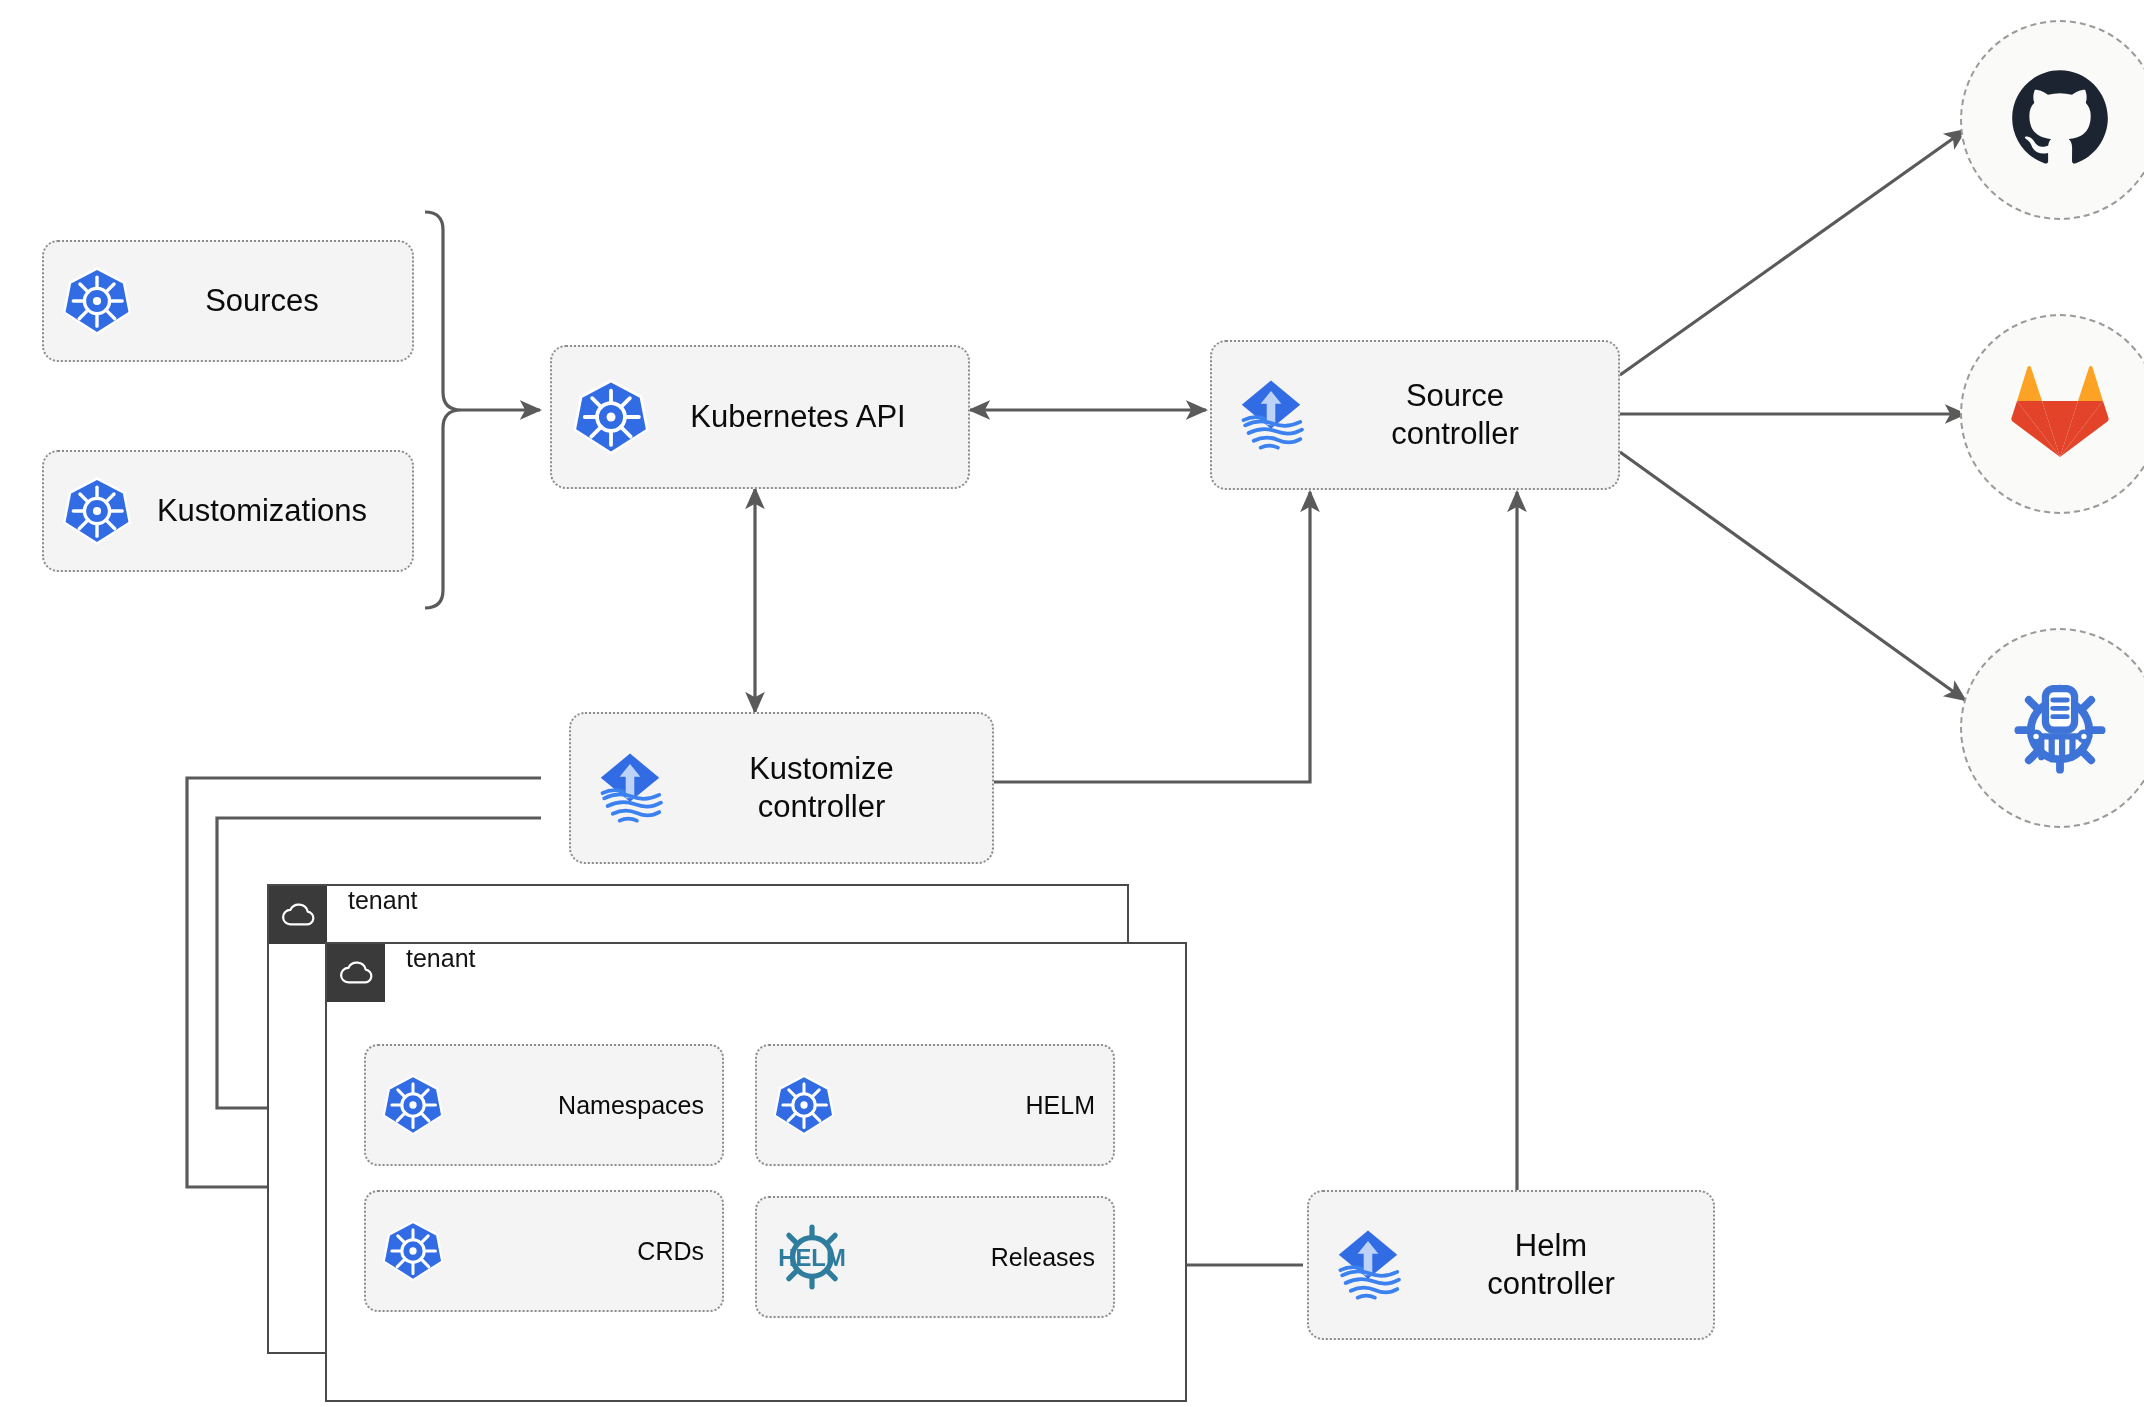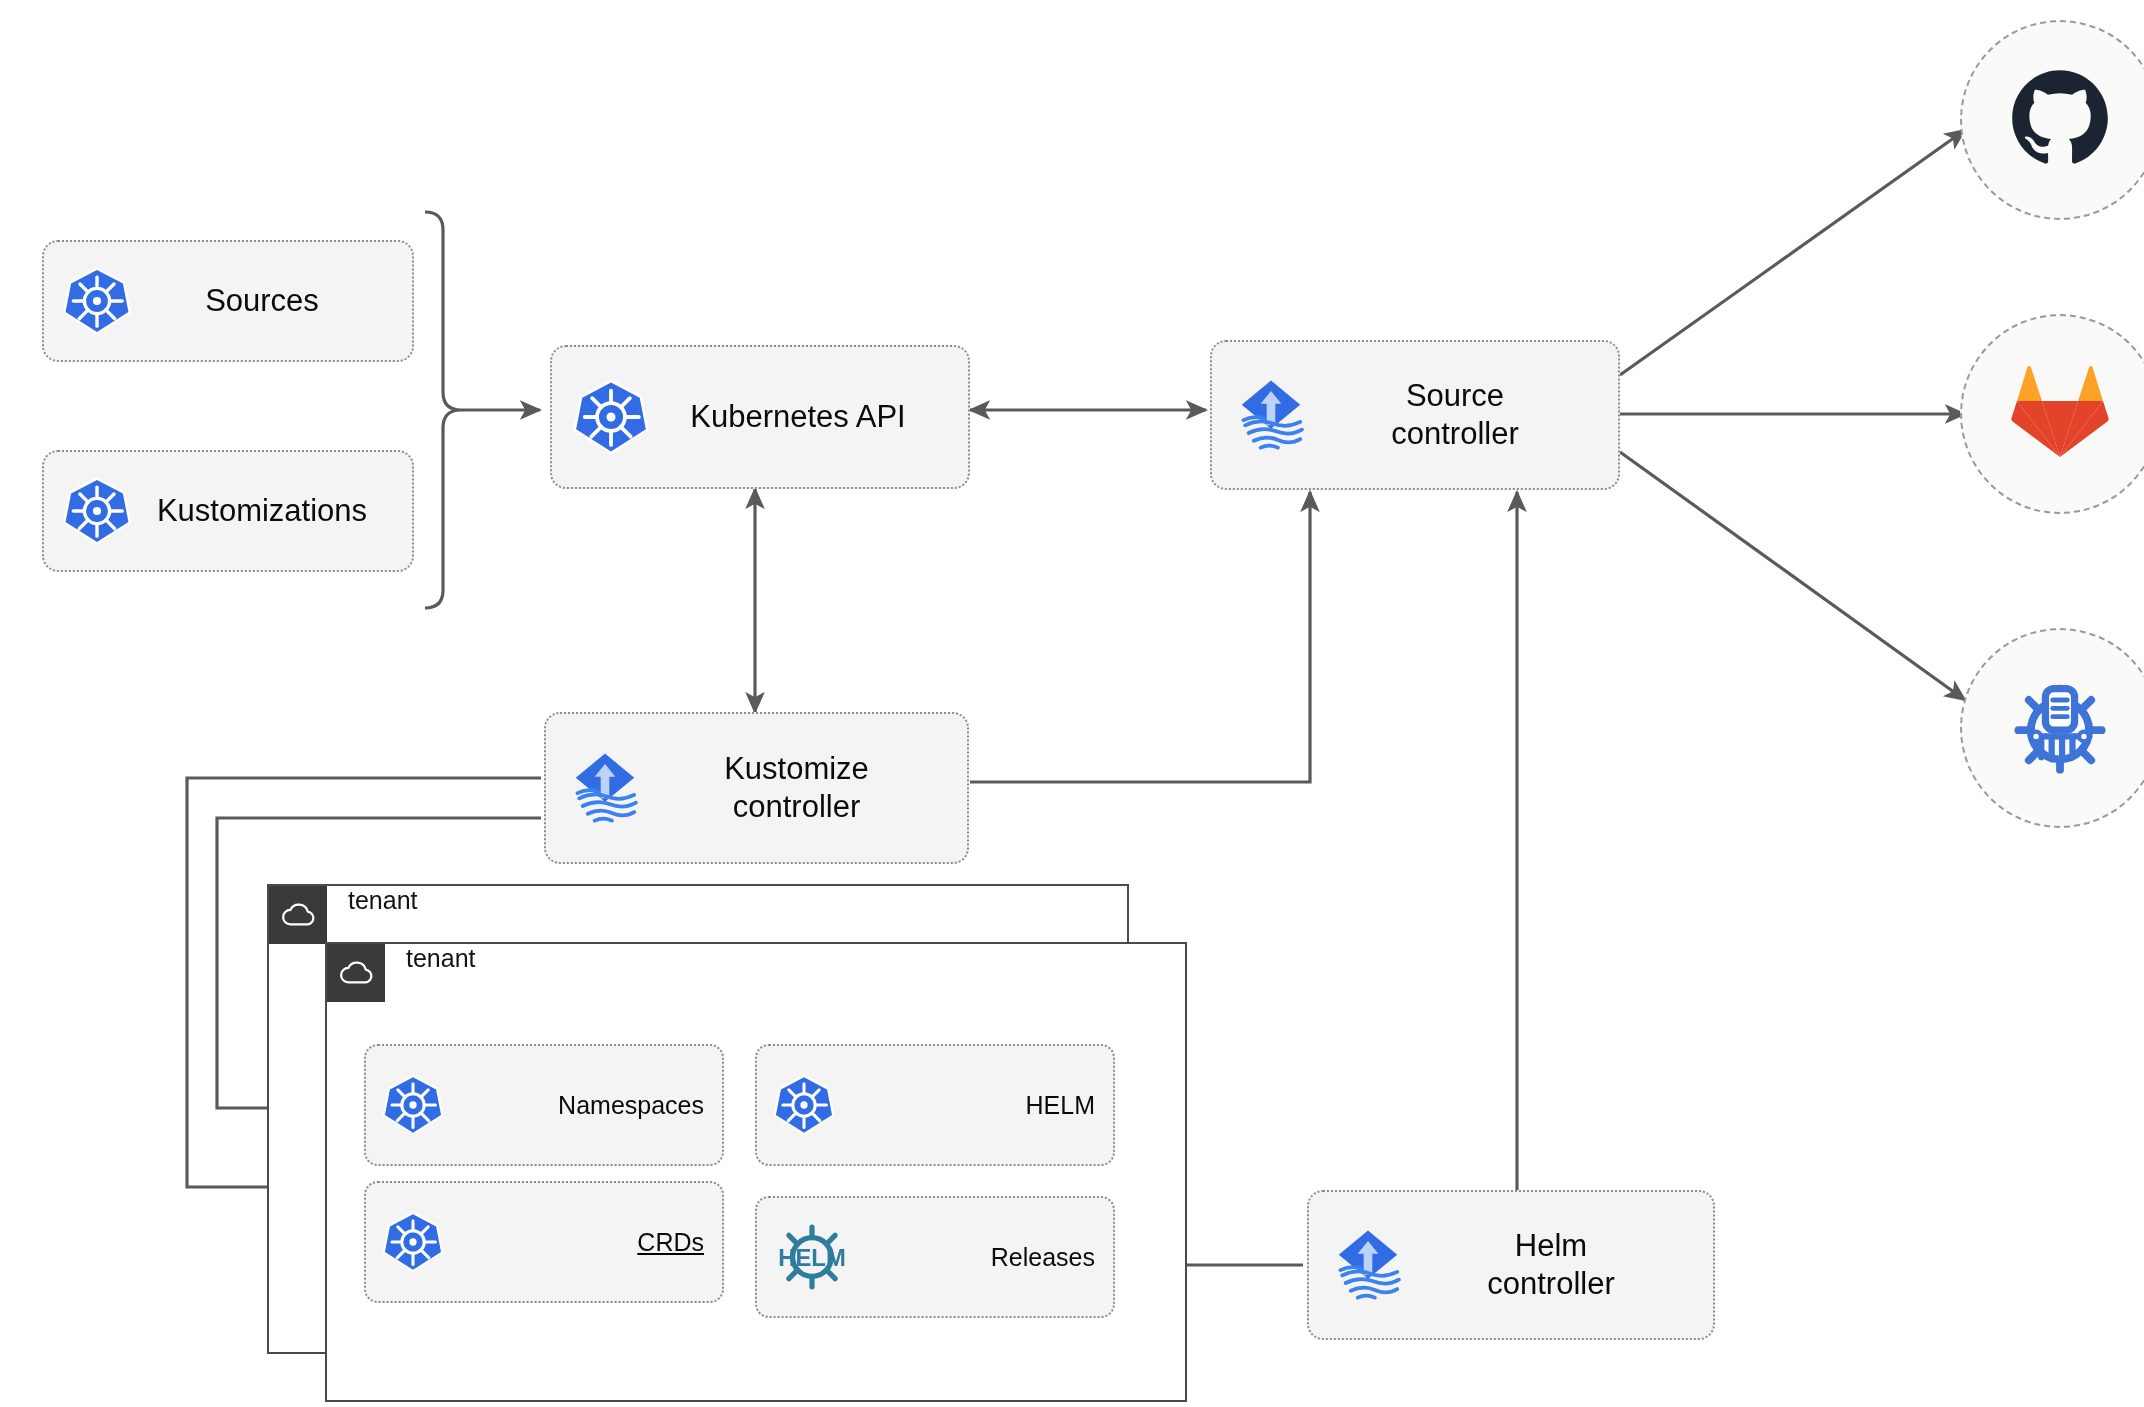--- a/index.html
+++ b/index.html
@@ -188,21 +188,21 @@
           <path d="M30 80 Q44 73 58 79 Q72 85 84 78"></path>
           <path d="M38 88 Q48 83 58 88"></path>
           <path d="M18 56 Q30 50 42 54"></path>
         </g>
       </svg>
     </span>
     <span class="label">Source
 controller</span>
   </div>
 
-  <div class="node" style="left:524px;top:712px;width:425px;height:152px;padding:0 16px;">
+  <div class="node" style="left:549px;top:712px;width:425px;height:152px;padding:0 16px;">
     <span class="gfx">
       <svg width="86" height="86" viewBox="0 0 100 100">
         <polygon points="50,10 84,38 50,66 16,38" fill="#326CE5"></polygon>
         <path d="M50 22 L62 37 L55 37 L55 62 L45 62 L45 37 L38 37 Z" fill="#bcd3f7"></path>
         <g stroke="#3b82f0" stroke-width="4.4" fill="none" stroke-linecap="round">
           <path d="M20 62 Q36 54 52 60 Q68 66 84 58"></path>
           <path d="M24 71 Q40 63 56 69 Q72 75 86 67"></path>
           <path d="M30 80 Q44 73 58 79 Q72 85 84 78"></path>
           <path d="M38 88 Q48 83 58 88"></path>
           <path d="M18 56 Q30 50 42 54"></path>
@@ -350,21 +350,21 @@
               <line x1="62" y1="62" x2="74" y2="74"></line>
             <line x1="73" y1="27" x2="62" y2="38"></line>
               <line x1="38" y1="62" x2="26" y2="74"></line>
           </g>
           <circle cx="50" cy="50" r="5.5" fill="#ffffff"></circle>
         </svg>
       </span>
       <span class="rlabel">HELM</span>
     </div>
 
-    <div class="res-box" style="left:37px;top:237px;width:360px;height:122px;padding:0 14px;text-decoration:underline;">
+    <div class="res-box" style="left:37px;top:246px;width:360px;height:122px;padding:0 14px;">
       <span class="gfx" style="display:flex;align-items:center;">
         <svg width="66" height="66" viewBox="0 0 100 100">
           <polygon points="50,4 88,24 96,66 50,96 4,66 12,24" fill="#ffffff"></polygon>
           <polygon points="50,8 85,26.5 92.5,65 50,92 7.5,65 15,26.5" fill="#326CE5"></polygon>
           <g fill="none" stroke="#ffffff" stroke-width="4.6" stroke-linecap="round">
             <circle cx="50" cy="50" r="17"></circle>
             <line x1="50" y1="18" x2="50" y2="33"></line>
               <line x1="50" y1="67" x2="50" y2="84"></line>
             <line x1="18" y1="50" x2="33" y2="50"></line>
               <line x1="67" y1="50" x2="84" y2="50"></line>

